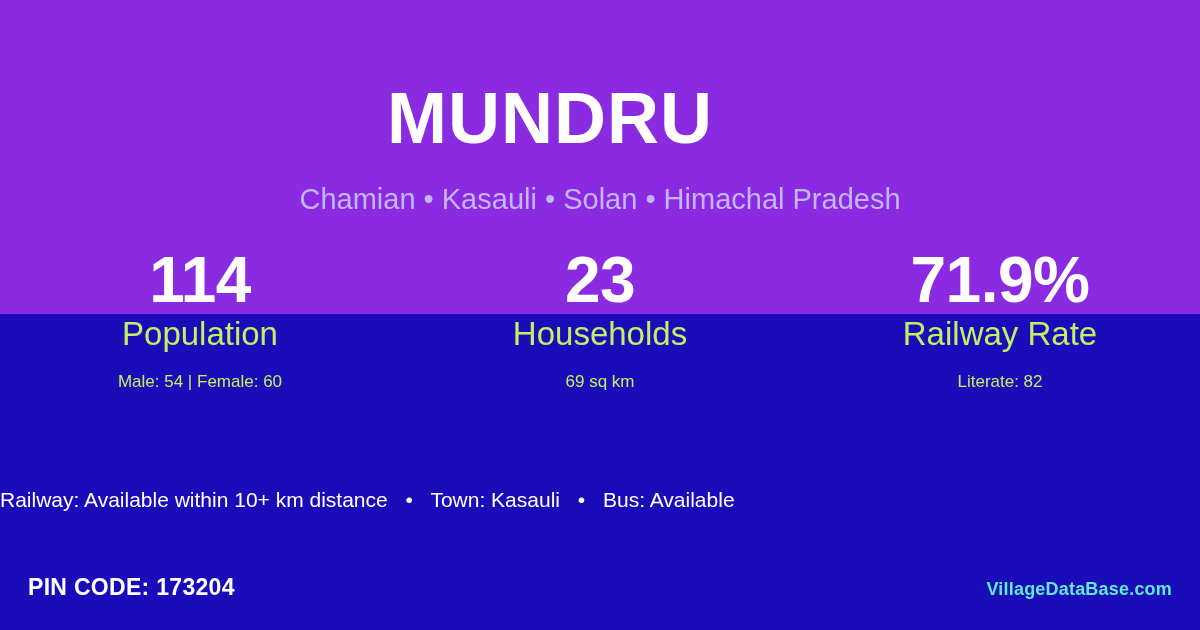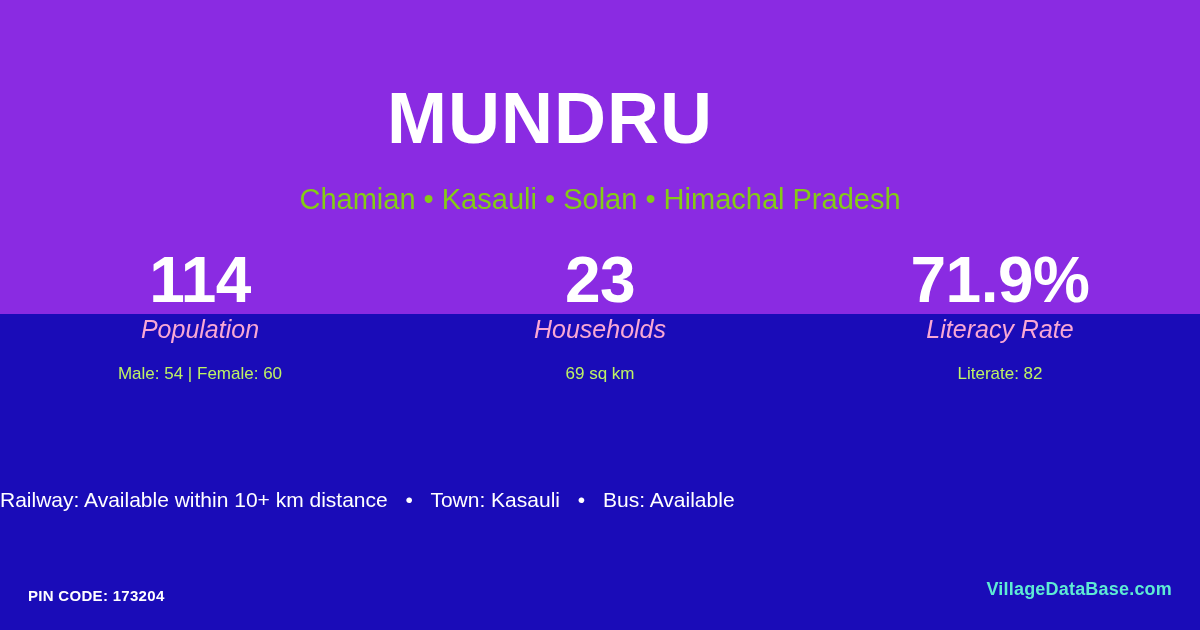--- a/index.html
+++ b/index.html
@@ -46,21 +46,21 @@
     line-height:1;
   }
 
   .village-subtitle {
     position:absolute;
     left:0; top:182px;
     width:1200px;
     text-align:center;
     font-size:29px;
     font-weight:400;
-    color:#84cc16;
+    color:#c4b5fd;
     line-height:1.2;
   }
 
   
   .stats-row {
     position:absolute;
     left:0; top:248px;
     width:1200px;
     display:flex;
     flex-direction:row;
@@ -74,26 +74,25 @@
   .stat-value {
     font-size:64px;
     font-weight:700;
     color:#FFFFFF;
     line-height:1;
     letter-spacing:-0.5px;
     height:66px;
   }
 
   .stat-label {
-    font-size:25px;
+    font-size:33px;
     font-weight:400;
-    color:#f9a8d4;
+    color:#bef264;
     line-height:1;
     margin-top:3px;
-    font-style:italic;
   }
 
   .stat-sub {
     font-size:17px;
     font-weight:400;
     color:#bef264;
     line-height:1;
     margin-top:23px;
   }
 
@@ -118,22 +117,22 @@
   
   .footer {
     position:absolute;
     left:0; bottom:0;
     width:1200px;
     height:70px;
   }
 
   .pin-code {
     position:absolute;
-    left:28px; top:28px;
-    font-size:15px;
+    left:28px; top:16px;
+    font-size:23px;
     font-weight:700;
     color:#FFFFFF;
     letter-spacing:0.3px;
     line-height:1;
   }
 
   .site-brand {
     position:absolute;
     right:28px; top:20px;
     font-size:18px;
@@ -163,21 +162,21 @@
     </div>
 
     <div class="stat-col">
       <div class="stat-value">23</div>
       <div class="stat-label">Households</div>
       <div class="stat-sub">69 sq km</div>
     </div>
 
     <div class="stat-col">
       <div class="stat-value">71.9%</div>
-      <div class="stat-label">Literacy Rate</div>
+      <div class="stat-label">Railway Rate</div>
       <div class="stat-sub">Literate: 82</div>
     </div>
 
   </div>
 
   <div class="amenities-row">
     <span>Railway: Available within 10+ km distance</span>
     <span class="amenity-sep">•</span>
     <span>Town: Kasauli</span>
     <span class="amenity-sep">•</span>

